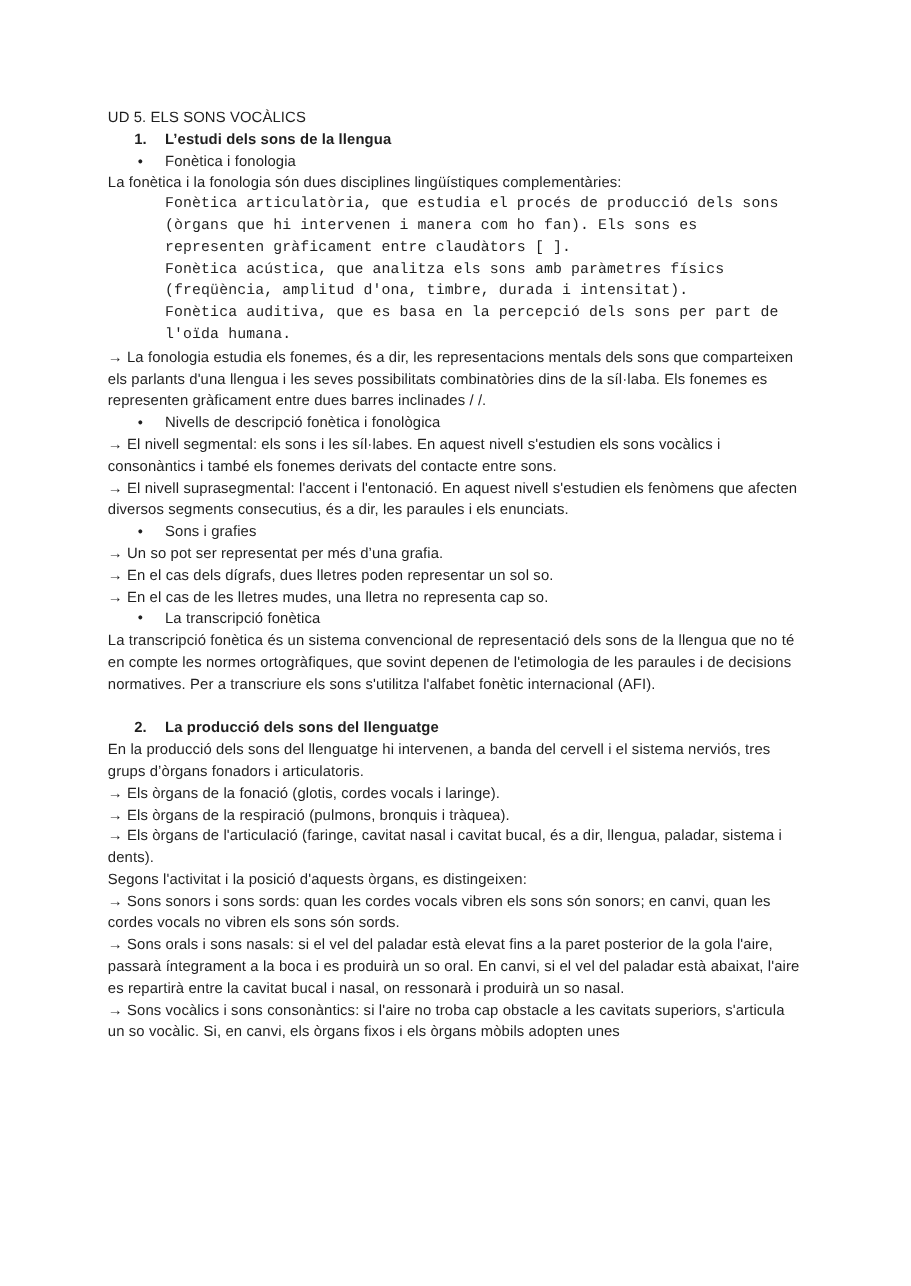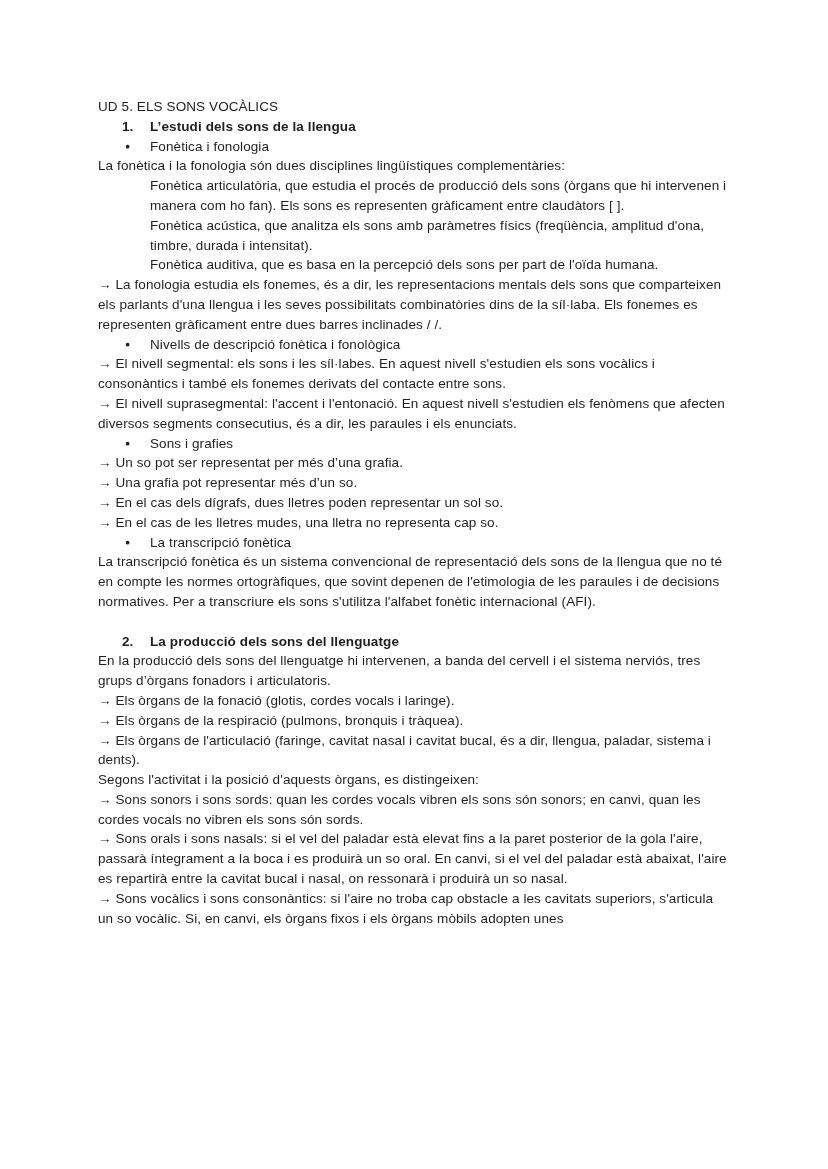--- a/index.html
+++ b/index.html
@@ -48,20 +48,21 @@
   }
   .bullet .marker {
     position: absolute;
     left: 27px;
     top: 0;
     font-size: 8.5px;
     line-height: 19.8px;
   }
   .indent {
     padding-left: 52px;
+    font-family: Liberation Mono, monospace;
   }
   .paragraph, .arrow {
     padding-left: 0;
   }
 </style>
 </head>
 <body>
 
 <div class="page">
   <p class="title">UD 5. ELS SONS VOCÀLICS</p>
@@ -71,21 +72,20 @@
       <div class="block paragraph">La fonètica i la fonologia són dues disciplines lingüístiques complementàries:</div>
       <div class="block indent">Fonètica articulatòria, que estudia el procés de producció dels sons (òrgans que hi intervenen i manera com ho fan). Els sons es representen gràficament entre claudàtors [ ].</div>
       <div class="block indent">Fonètica acústica, que analitza els sons amb paràmetres físics (freqüència, amplitud d'ona, timbre, durada i intensitat).</div>
       <div class="block indent">Fonètica auditiva, que es basa en la percepció dels sons per part de l'oïda humana.</div>
       <div class="block arrow">→ La fonologia estudia els fonemes, és a dir, les representacions mentals dels sons que comparteixen els parlants d'una llengua i les seves possibilitats combinatòries dins de la síl·laba. Els fonemes es representen gràficament entre dues barres inclinades / /.</div>
       <div class="block bullet"><span class="marker">●</span><span>Nivells de descripció fonètica i fonològica</span></div>
       <div class="block arrow">→ El nivell segmental: els sons i les síl·labes. En aquest nivell s'estudien els sons vocàlics i consonàntics i també els fonemes derivats del contacte entre sons.</div>
       <div class="block arrow">→ El nivell suprasegmental: l'accent i l'entonació. En aquest nivell s'estudien els fenòmens que afecten diversos segments consecutius, és a dir, les paraules i els enunciats.</div>
       <div class="block bullet"><span class="marker">●</span><span>Sons i grafies</span></div>
       <div class="block arrow">→ Un so pot ser representat per més d’una grafia.</div>
-      <div class="block arrow">→ Una grafia pot representar més d’un so.</div>
       <div class="block arrow">→ En el cas dels dígrafs, dues lletres poden representar un sol so.</div>
       <div class="block arrow">→ En el cas de les lletres mudes, una lletra no representa cap so.</div>
       <div class="block bullet"><span class="marker">●</span><span>La transcripció fonètica</span></div>
       <div class="block paragraph">La transcripció fonètica és un sistema convencional de representació dels sons de la llengua que no té en compte les normes ortogràfiques, que sovint depenen de l'etimologia de les paraules i de decisions normatives. Per a transcriure els sons s'utilitza l'alfabet fonètic internacional (AFI).</div>
       <div class="block heading"><span class="num">2.</span><span>La producció dels sons del llenguatge</span></div>
       <div class="block paragraph">En la producció dels sons del llenguatge hi intervenen, a banda del cervell i el sistema nerviós, tres grups d’òrgans fonadors i articulatoris.</div>
       <div class="block arrow">→ Els òrgans de la fonació (glotis, cordes vocals i laringe).</div>
       <div class="block arrow">→ Els òrgans de la respiració (pulmons, bronquis i tràquea).</div>
       <div class="block arrow">→ Els òrgans de l'articulació (faringe, cavitat nasal i cavitat bucal, és a dir, llengua, paladar, sistema i dents).</div>
       <div class="block paragraph">Segons l'activitat i la posició d'aquests òrgans, es distingeixen:</div>

